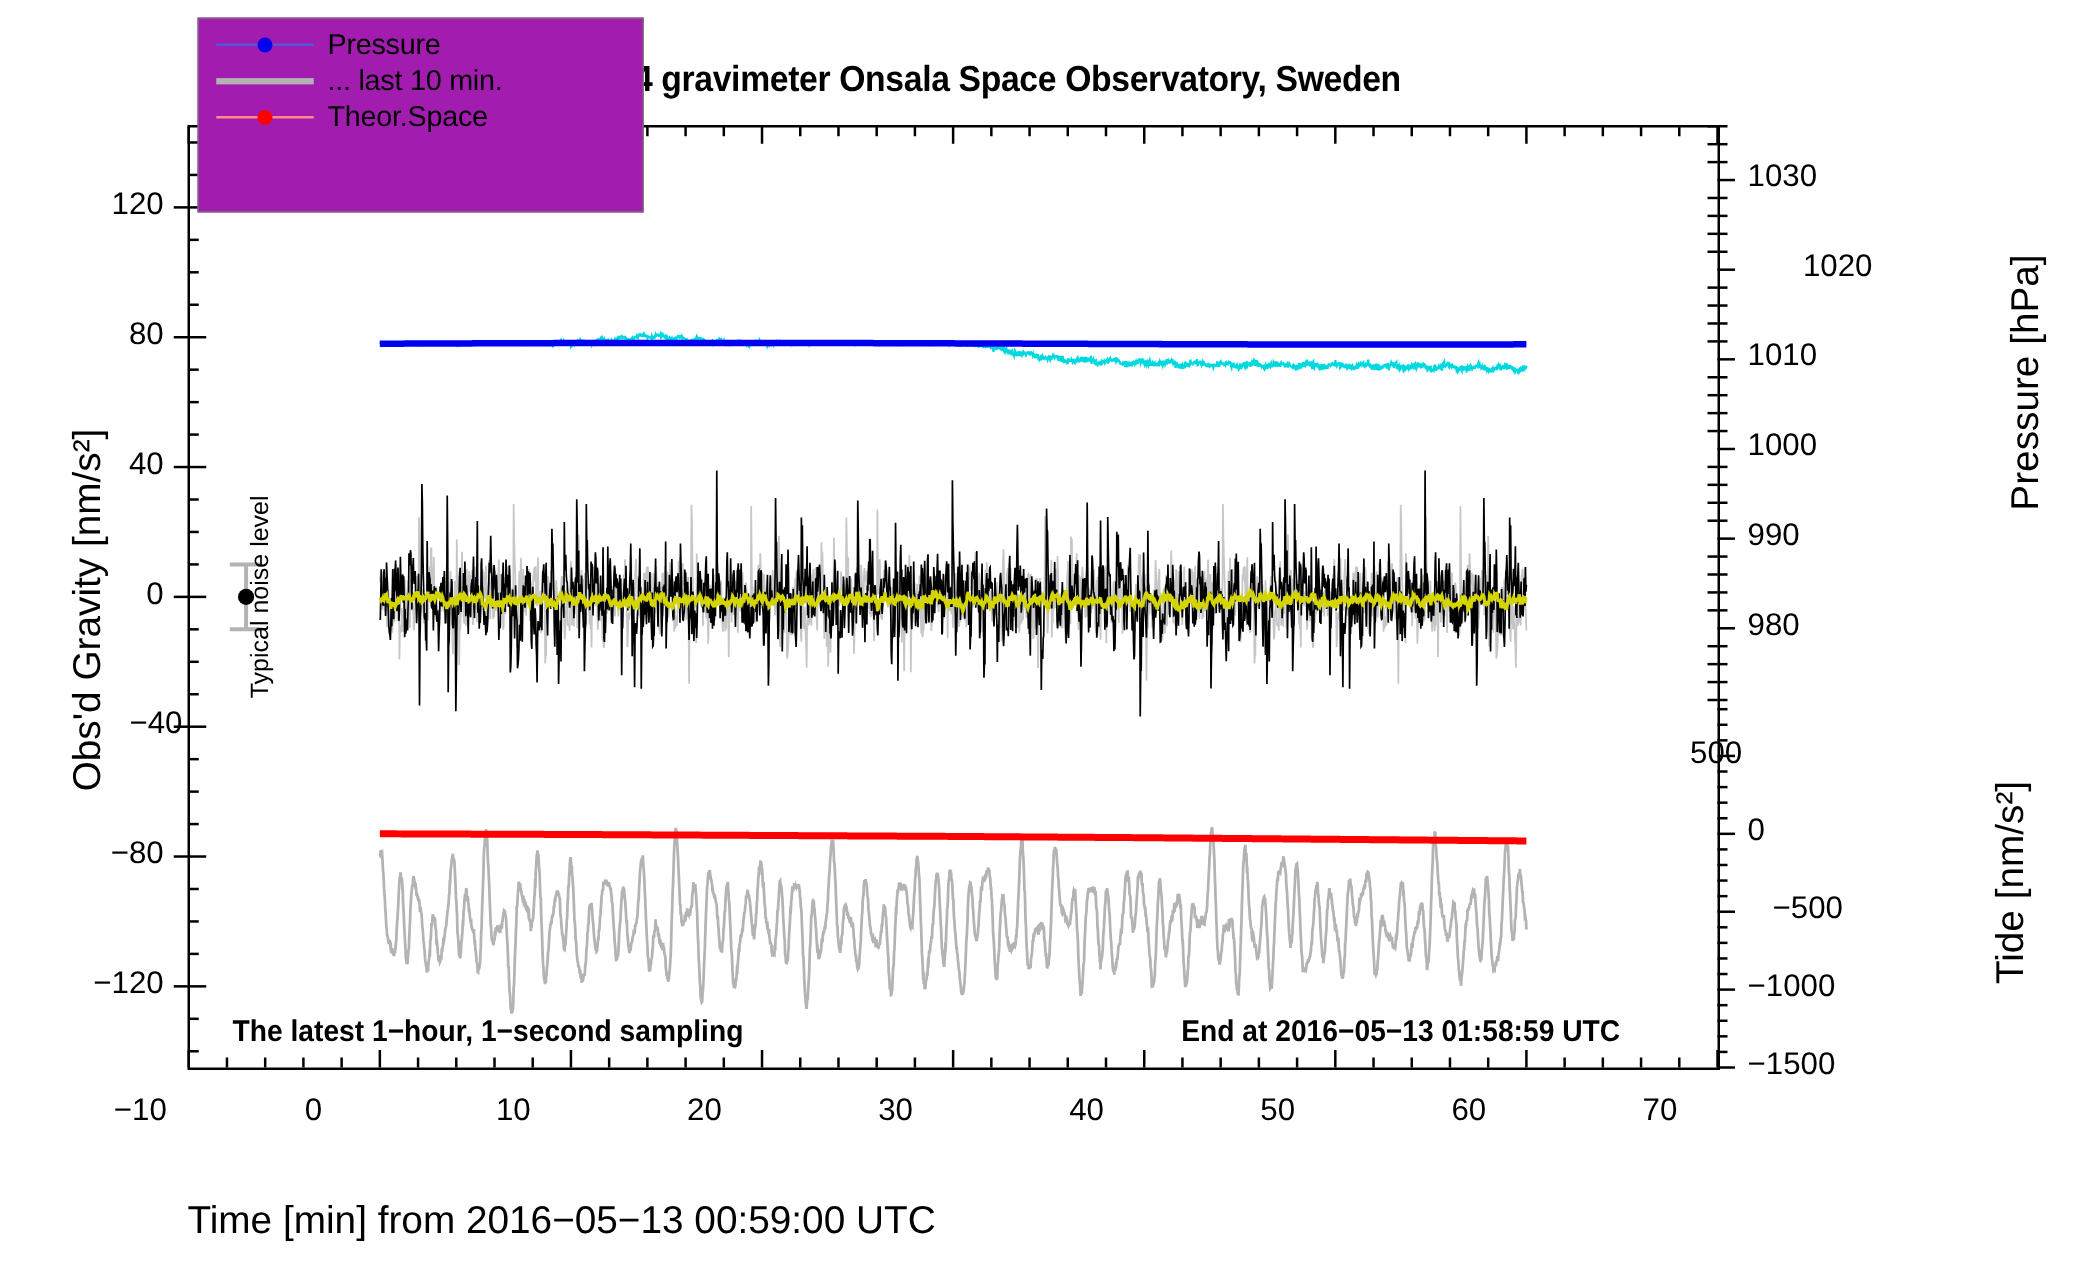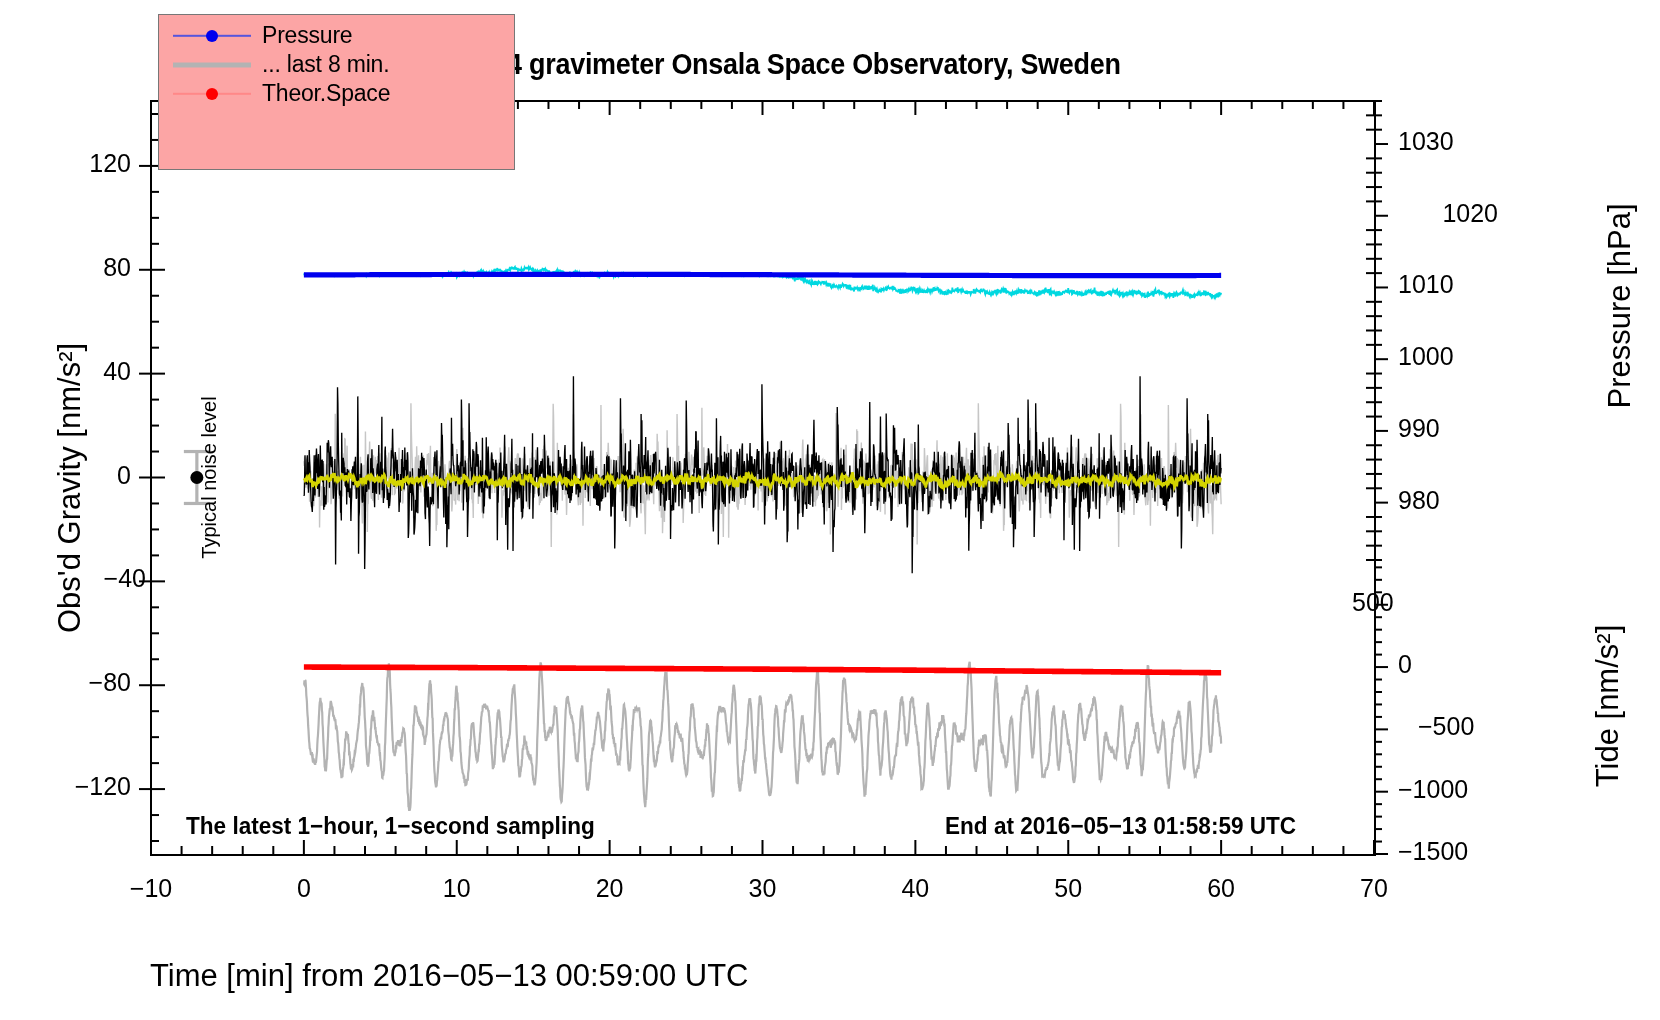--- a/index.html
+++ b/index.html
@@ -16,36 +16,36 @@
   #svgroot{position:absolute;left:0;top:0;width:1660px;height:1020px;}
 
   
   #title{position:absolute;left:150px;top:48px;width:1226px;text-align:center;
          font-size:29px;font-weight:bold;letter-spacing:-0.3px;
          font-family:"Liberation Sans Narrow","Liberation Sans",sans-serif;
          transform:scaleX(0.93);transform-origin:center top;white-space:nowrap;}
 
   
   #legend{position:absolute;left:158px;top:14px;width:357px;height:156px;
-          border:1.6px solid #777;background:#fca5a5;box-sizing:border-box;
+          border:1.6px solid #777;background:#a21caf;box-sizing:border-box;
           padding:6px 0 0 0;z-index:30;}
   .lg-row{display:flex;align-items:center;height:29px;padding-left:14px;}
   .lg-sym{width:78px;height:20px;position:relative;flex:0 0 78px;}
   .lg-line{position:absolute;left:0;top:50%;width:78px;height:2.4px;
            transform:translateY(-50%);}
   .lg-line.thick{height:5px;}
   .lg-dot{position:absolute;left:33px;top:50%;width:12px;height:12px;
           border-radius:50%;transform:translate(0,-50%);}
   .lg-text{font-size:23px;padding-left:11px;white-space:nowrap;letter-spacing:-0.2px;}
 
   
   .tick-lbl{position:absolute;font-size:25px;white-space:nowrap;}
   .yl{text-align:right;}   
   .yr{text-align:left;}    
-  .xl{text-align:center;}
+  .xl{text-align:left;}
 
   
   .axis-title{position:absolute;font-size:31px;white-space:nowrap;}
   #ytitle-left{left:-140px;top:470px;width:420px;text-align:center;
                transform:rotate(-90deg);transform-origin:center center;}
   #ytitle-p{left:1430px;top:288px;width:380px;text-align:center;
             transform:rotate(-90deg);transform-origin:center center;}
   #ytitle-t{left:1448px;top:688px;width:320px;text-align:center;
             transform:rotate(-90deg);transform-origin:center center;}
   #xtitle{left:150px;top:958px;width:1226px;font-size:31px;}
@@ -318,21 +318,21 @@
       <span class="lg-sym">
         <span class="lg-line" style="background:#5555dd"></span>
         <span class="lg-dot" style="background:#0000ee"></span>
       </span>
       <span class="lg-text">Pressure</span>
     </div>
     <div class="lg-row">
       <span class="lg-sym">
         <span class="lg-line thick" style="background:#b3b3b3"></span>
       </span>
-      <span class="lg-text">... last 8 min.</span>
+      <span class="lg-text">... last 10 min.</span>
     </div>
     <div class="lg-row">
       <span class="lg-sym">
         <span class="lg-line" style="background:#ff8888"></span>
         <span class="lg-dot" style="background:#ff0000"></span>
       </span>
       <span class="lg-text">Theor.Space</span>
     </div>
   </div>
 

